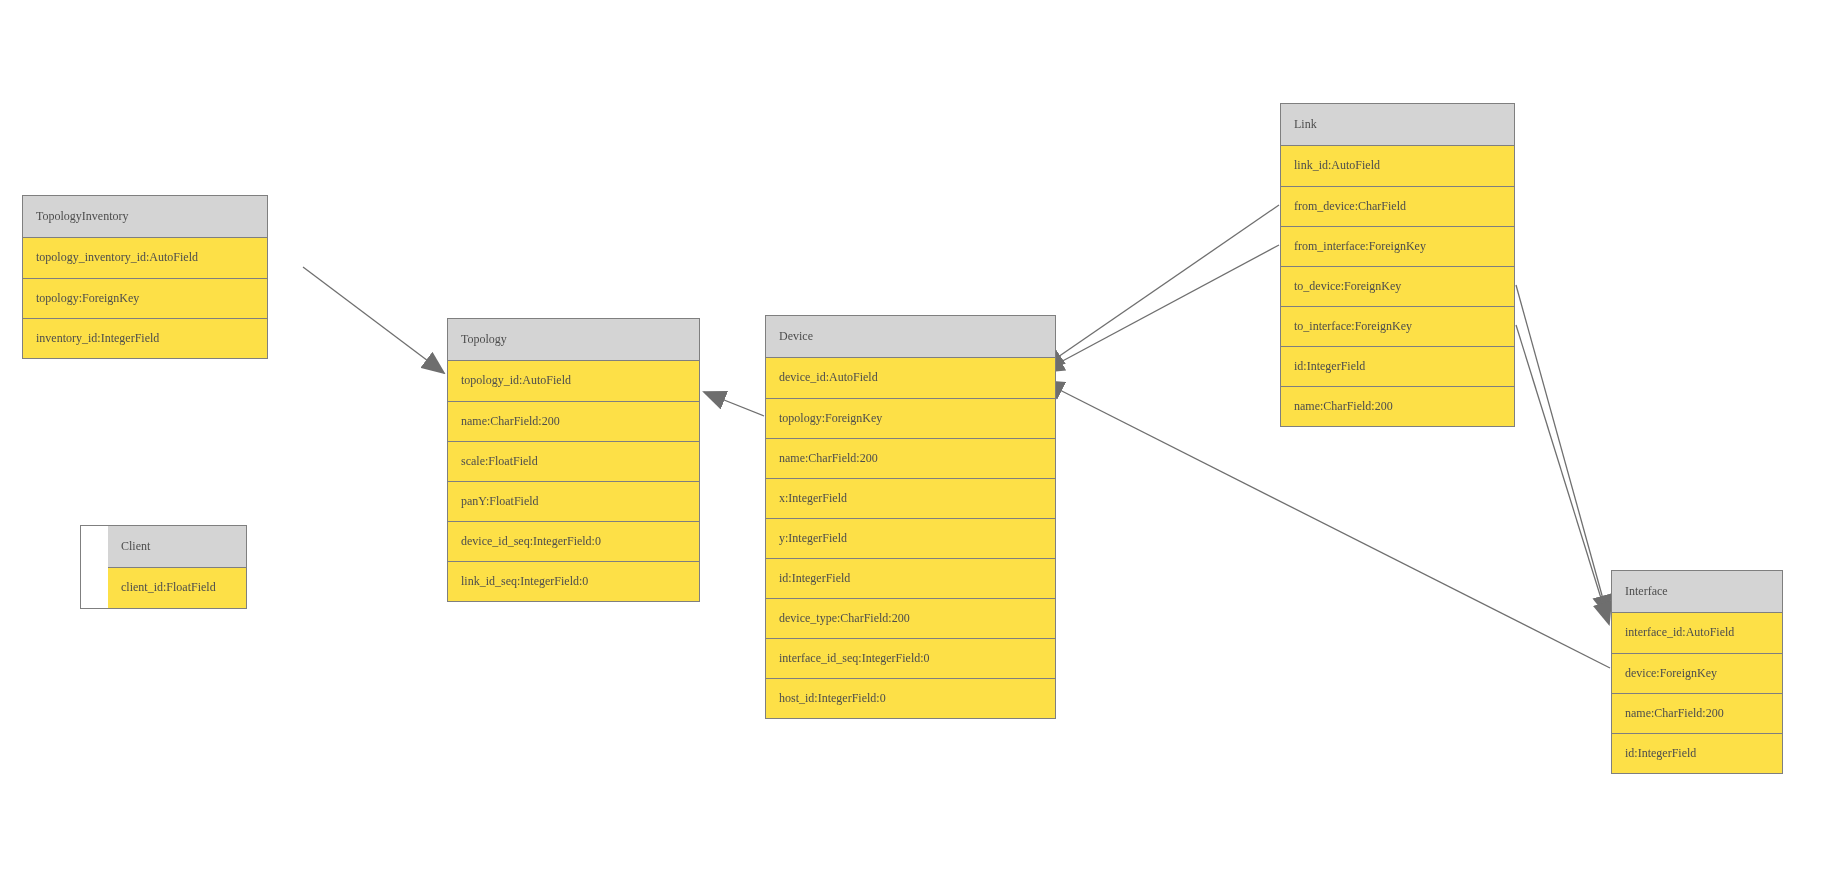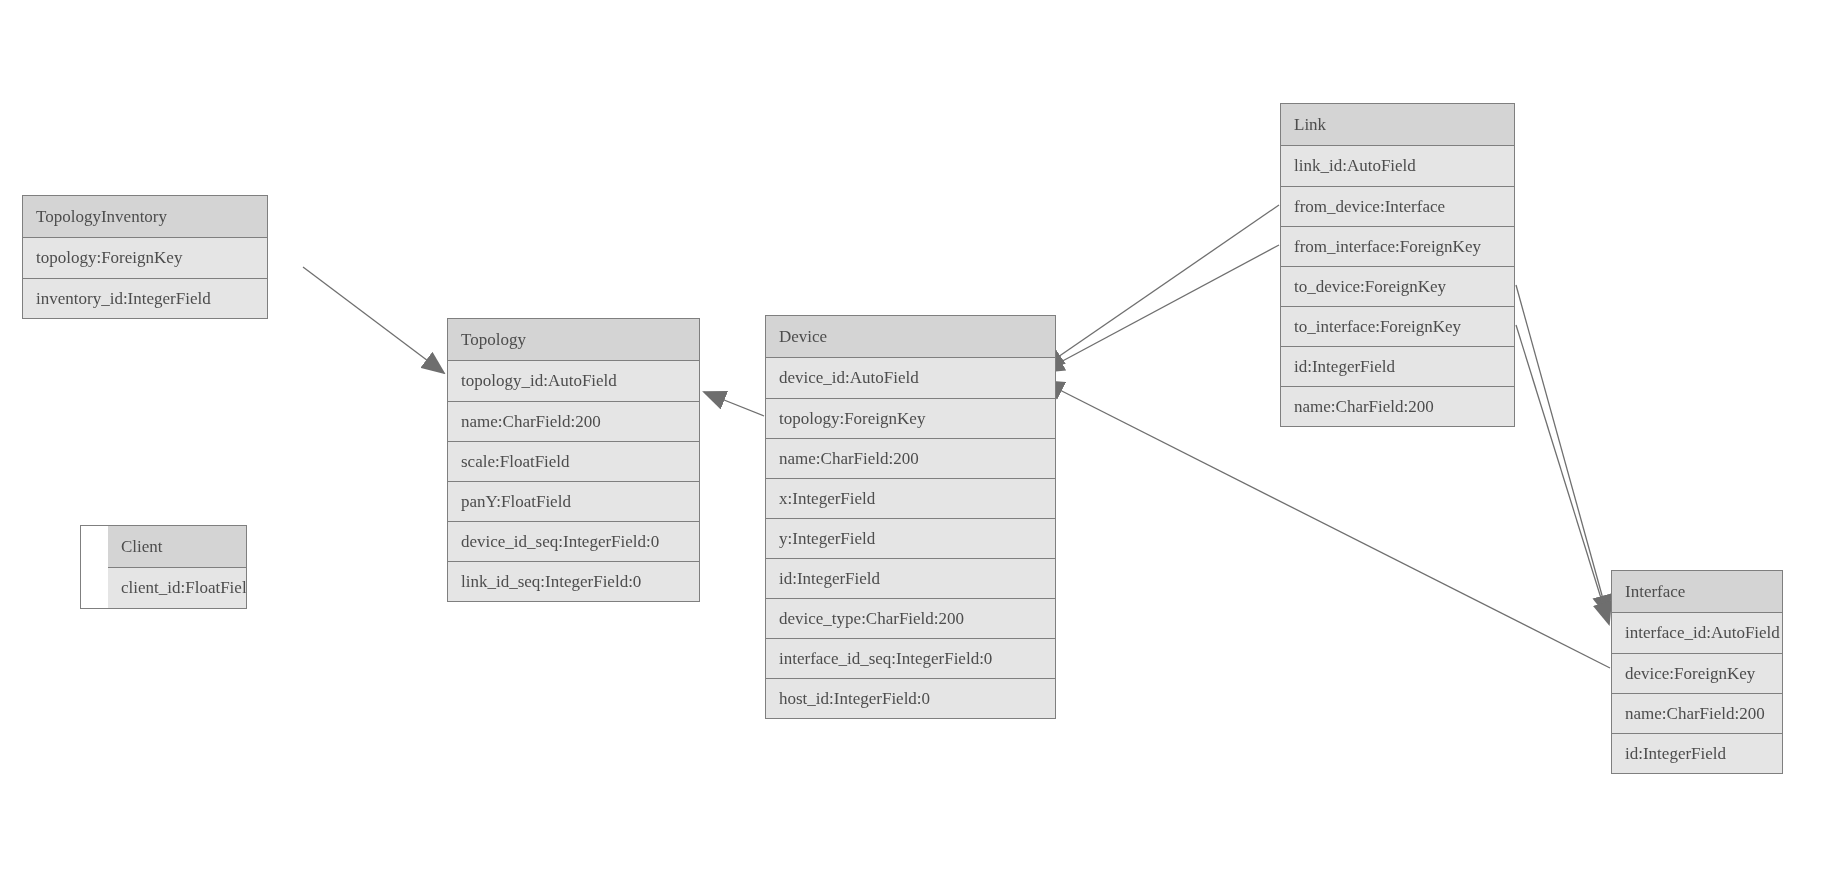--- a/index.html
+++ b/index.html
@@ -19,40 +19,40 @@
     position: absolute;
     left: 0;
     top: 0;
   }
   .entity {
     position: absolute;
     box-sizing: border-box;
     background: #ffffff;
     border: 1px solid #7f7f7f;
     color: #4d4d4d;
-    font-size: 17px;
+    font-size: 12px;
   }
   .entity .hdr {
     box-sizing: border-box;
     height: 42px;
     line-height: 41px;
     padding: 0 13px;
     background: #d4d4d4;
     border-bottom: 1px solid #7f7f7f;
     white-space: nowrap;
     overflow: hidden;
   }
   .entity .row {
     box-sizing: border-box;
     height: 40px;
     line-height: 39px;
     padding: 0 13px;
     white-space: nowrap;
     overflow: hidden;
-    background: #e5e5e5;
+    background: #fde047;
   }
   .entity .row + .row {
     border-top: 1px solid #7f7f7f;
   }
   
   #t-topologyinventory { left: 22px;   top: 163px; width: 246px; margin-top: 32px; }
   #t-topology          { left: 447px;  top: 318px; width: 253px; }
   #t-client            { left: 80px;   top: 525px; width: 167px; padding-left: 27px; }
   #t-device            { left: 765px;  top: 315px; width: 291px; }
   #t-link              { left: 1280px; top: 103px; width: 235px; }
@@ -73,20 +73,21 @@
     <line x1="764" y1="416" x2="704" y2="392" stroke="#6f6f6f" stroke-width="1.3" marker-end="url(#arrow)"></line>
     <line x1="1279" y1="205" x2="1042" y2="368" stroke="#6f6f6f" stroke-width="1.3" marker-end="url(#arrow)"></line>
     <line x1="1279" y1="245" x2="1042" y2="372" stroke="#6f6f6f" stroke-width="1.3" marker-end="url(#arrow)"></line>
     <line x1="1516" y1="285" x2="1608" y2="617" stroke="#6f6f6f" stroke-width="1.3" marker-end="url(#arrow)"></line>
     <line x1="1516" y1="325" x2="1609" y2="624" stroke="#6f6f6f" stroke-width="1.3" marker-end="url(#arrow)"></line>
     <line x1="1610" y1="668" x2="1042" y2="381" stroke="#6f6f6f" stroke-width="1.3" marker-end="url(#arrow)"></line>
   </svg>
 
   <div class="entity" id="t-topologyinventory">
     <div class="hdr">TopologyInventory</div>
+    <div class="row">topology_inventory_id:AutoField</div>
     <div class="row">topology:ForeignKey</div>
     <div class="row">inventory_id:IntegerField</div>
   </div>
 
   <div class="entity" id="t-topology">
     <div class="hdr">Topology</div>
     <div class="row">topology_id:AutoField</div>
     <div class="row">name:CharField:200</div>
     <div class="row">scale:FloatField</div>
     <div class="row">panY:FloatField</div>
@@ -108,21 +109,21 @@
     <div class="row">y:IntegerField</div>
     <div class="row">id:IntegerField</div>
     <div class="row">device_type:CharField:200</div>
     <div class="row">interface_id_seq:IntegerField:0</div>
     <div class="row">host_id:IntegerField:0</div>
   </div>
 
   <div class="entity" id="t-link">
     <div class="hdr">Link</div>
     <div class="row">link_id:AutoField</div>
-    <div class="row">from_device:Interface</div>
+    <div class="row">from_device:CharField</div>
     <div class="row">from_interface:ForeignKey</div>
     <div class="row">to_device:ForeignKey</div>
     <div class="row">to_interface:ForeignKey</div>
     <div class="row">id:IntegerField</div>
     <div class="row">name:CharField:200</div>
   </div>
 
   <div class="entity" id="t-interface">
     <div class="hdr">Interface</div>
     <div class="row">interface_id:AutoField</div>

